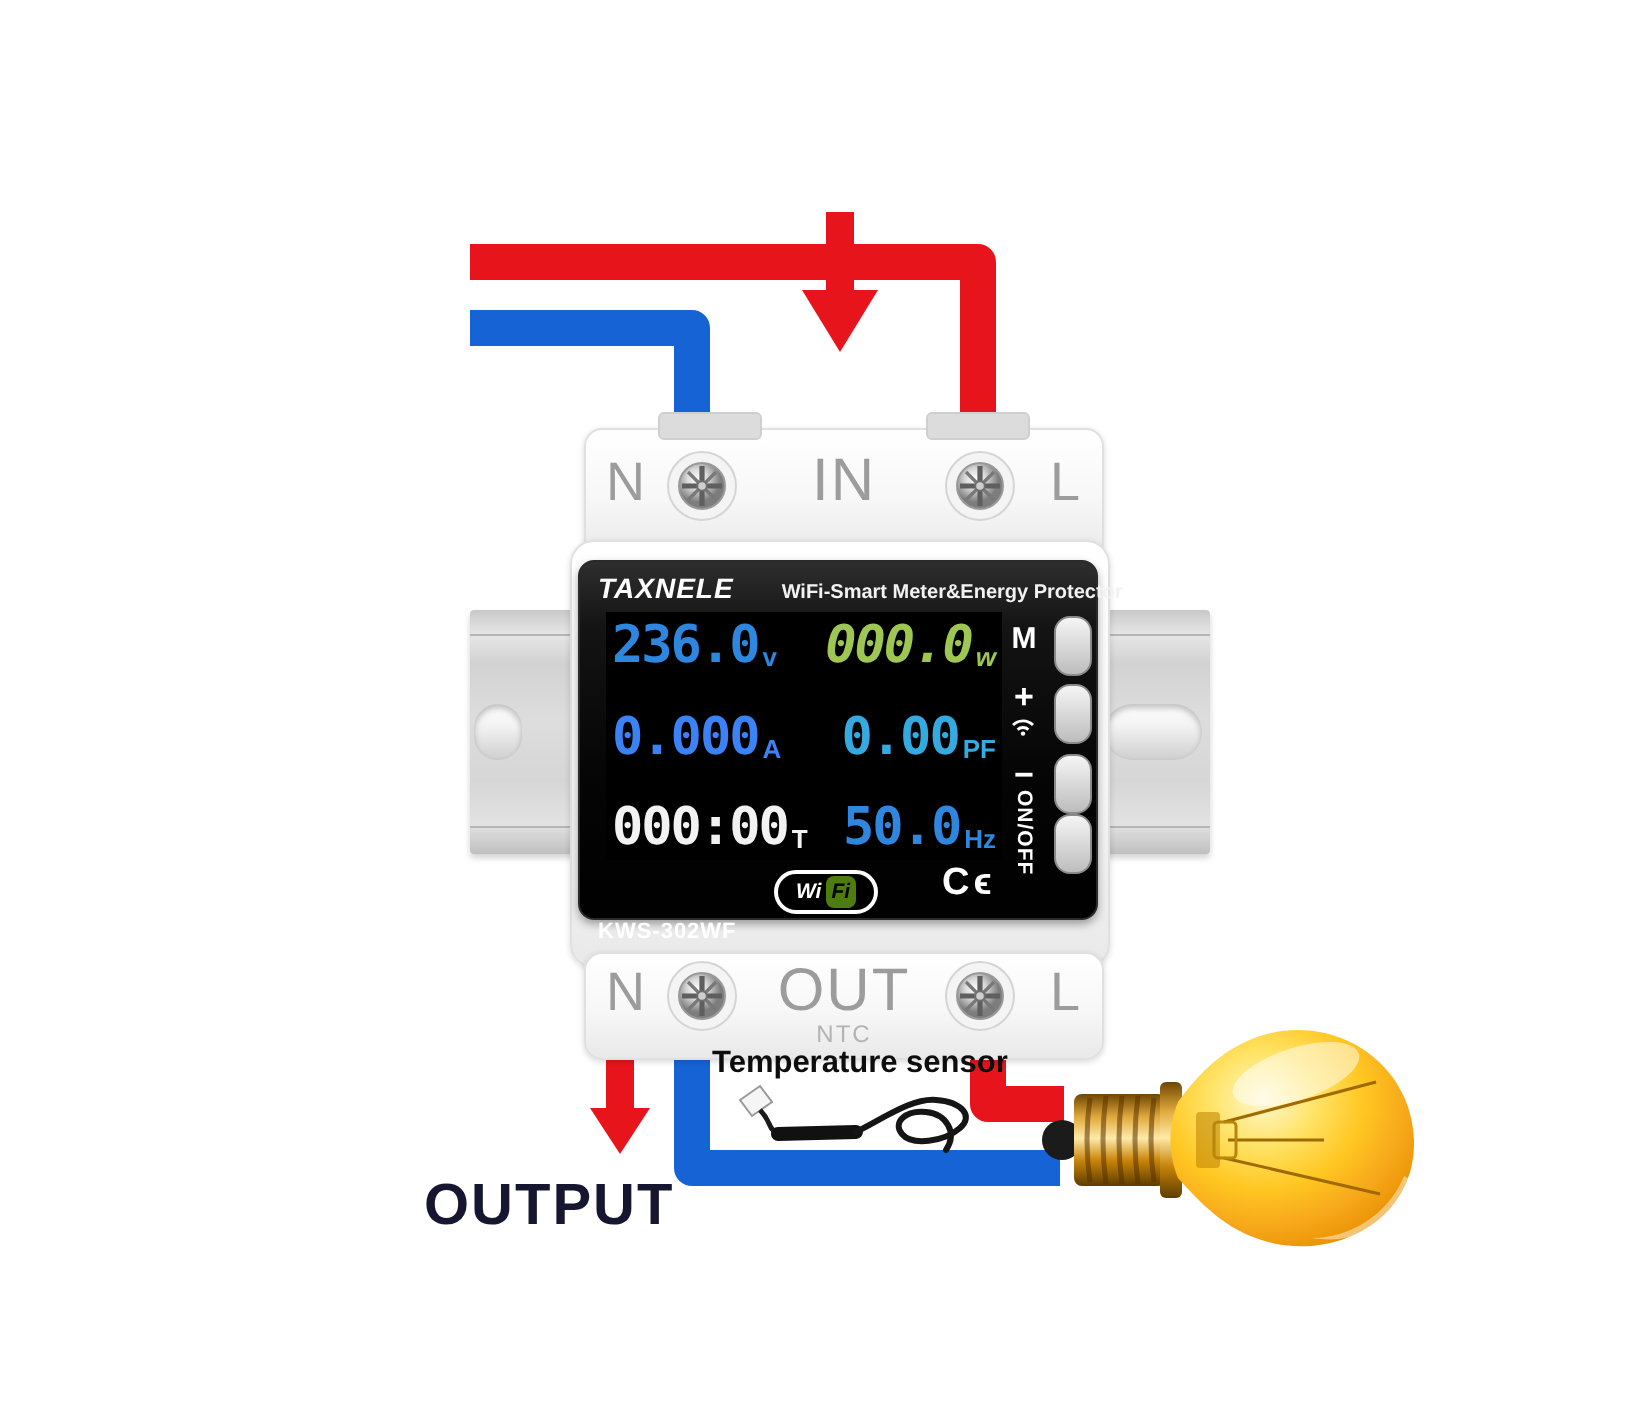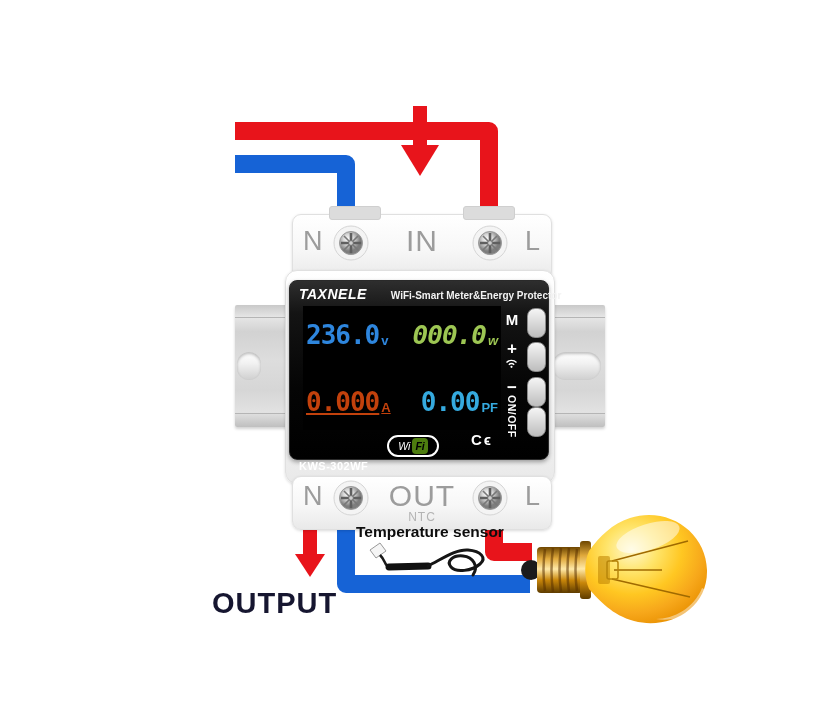--- a/index.html
+++ b/index.html
@@ -49,49 +49,49 @@
   
   #bezel{left:289px;top:280px;width:258px;height:178px;border-radius:8px;
          background:linear-gradient(180deg,#2e2e2e 0%,#141414 18%,#050505 60%,#000 100%);
          border:1px solid #2a2a2a;box-shadow:0 2px 4px rgba(0,0,0,.35);}
   .bez-header{position:absolute;left:9px;top:5px;right:4px;display:flex;align-items:baseline;gap:24px;white-space:nowrap;}
   .brand{color:#fff;font-weight:900;font-style:italic;font-size:14px;letter-spacing:.5px;}
   .disp-title{color:#f2f2f2;font-size:10px;font-weight:600;}
 
   
   #lcd{position:absolute;left:13px;top:25px;width:198px;height:124px;background:#000;
-       display:flex;flex-direction:column;justify-content:space-between;padding:14px 3px;box-sizing:border-box;}
+       display:flex;flex-direction:column;justify-content:space-between;padding:2px 3px;box-sizing:border-box;}
   .lcd-row{display:flex;justify-content:space-between;align-items:flex-end;height:29px;}
   .lcd-val{font-family:"DejaVu Sans Mono",monospace;font-weight:700;font-size:26px;line-height:27px;letter-spacing:-1px;}
   .lcd-unit{font-size:13px;font-weight:700;margin-left:2px;line-height:17px;}
   .cell{display:flex;align-items:flex-end;}
-  .c-blue{color:#2e86de;} .c-green{color:#9dc653;font-style:italic;} .c-orange{color:#c2410c;text-decoration:underline;}
+  .c-blue{color:#2e86de;} .c-green{color:#9dc653;font-style:italic;} .c-orange{color:#3b82f6;}
   .c-cyan{color:#35aadf;} .c-teal{color:#41c8dc;} .c-white{color:#f2f2f2;}
   .temp-side{display:flex;flex-direction:column;align-items:center;margin-left:2px;line-height:10px;}
   .temp-side .lcd-unit{margin:0;font-size:11px;}
 
   
   .btn{position:absolute;left:237px;width:17px;height:28px;border-radius:8px;
        background:linear-gradient(180deg,#f5f5f5,#bdbdbd);border:1px solid #8a8a8a;cursor:pointer;}
   .btn-lab{position:absolute;color:#fff;font-weight:700;text-align:center;width:22px;left:211px;}
   #lab-m{top:30px;font-size:15px;}
   #lab-plus{top:58px;font-size:17px;}
   #plus-wifi{position:absolute;left:215px;top:77px;}
   #lab-minus{top:97px;font-size:17px;}
   #lab-onoff{position:absolute;left:216px;top:114px;color:#fff;font-size:10.5px;font-weight:700;
              writing-mode:vertical-rl;letter-spacing:.5px;}
 
   
   .model{position:absolute;left:9px;top:155px;color:#fff;font-weight:700;font-size:11px;letter-spacing:.5px;margin-top:24px;}
   .wifi-badge{position:absolute;left:97px;top:154px;width:48px;height:18px;border:2px solid #fff;border-radius:11px;
               display:flex;align-items:center;justify-content:center;gap:2px;background:#000;}
-  .wifi-wi{color:#fff;font-weight:400;font-size:10.5px;font-style:italic;}
+  .wifi-wi{color:#fff;font-weight:700;font-size:10.5px;font-style:italic;}
   .wifi-fi{color:#000;background:#4d7c0f;font-weight:700;font-size:10.5px;font-style:italic;
            border-radius:4px;padding:2px 3px;line-height:12px;}
-  .ce{position:absolute;left:181px;top:150px;color:#fff;font-size:15px;font-weight:600;letter-spacing:2px;}
+  .ce{position:absolute;left:181px;top:150px;color:#fff;font-size:19px;font-weight:600;letter-spacing:2px;}
 </style>
 </head>
 <body>
 
 <div class="canvas">
 
   <svg width="0" height="0" style="position:absolute">
     <defs>
       <radialGradient id="screwGrad" cx="40%" cy="35%">
         <stop offset="0%" stop-color="#ffffff"></stop>
@@ -192,20 +192,30 @@
         </span>
       </div>
       <div class="lcd-row">
         <span class="cell">
           <span class="lcd-val c-orange">0.000</span>
           <span class="lcd-unit c-orange">A</span>
         </span>
         <span class="cell">
           <span class="lcd-val c-cyan">0.00</span>
           <span class="lcd-unit c-cyan">PF</span>
+        </span>
+      </div>
+      <div class="lcd-row">
+        <span class="cell">
+          <span class="lcd-val c-white">000:00</span>
+          <span class="lcd-unit c-white">T</span>
+        </span>
+        <span class="cell">
+          <span class="lcd-val c-blue">50.0</span>
+          <span class="lcd-unit c-blue">Hz</span>
         </span>
       </div>
     </div>
 
     <span class="btn-lab" id="lab-m">M</span>
     <div class="btn" style="top:27px"></div>
     <span class="btn-lab" id="lab-plus">+</span>
     <svg id="plus-wifi" width="13" height="10" viewBox="0 0 13 10">
       <g fill="none" stroke="#fff" stroke-width="1.4">
         <path d="M1.5,4.5 A7,7 0 0 1 11.5,4.5"></path>

